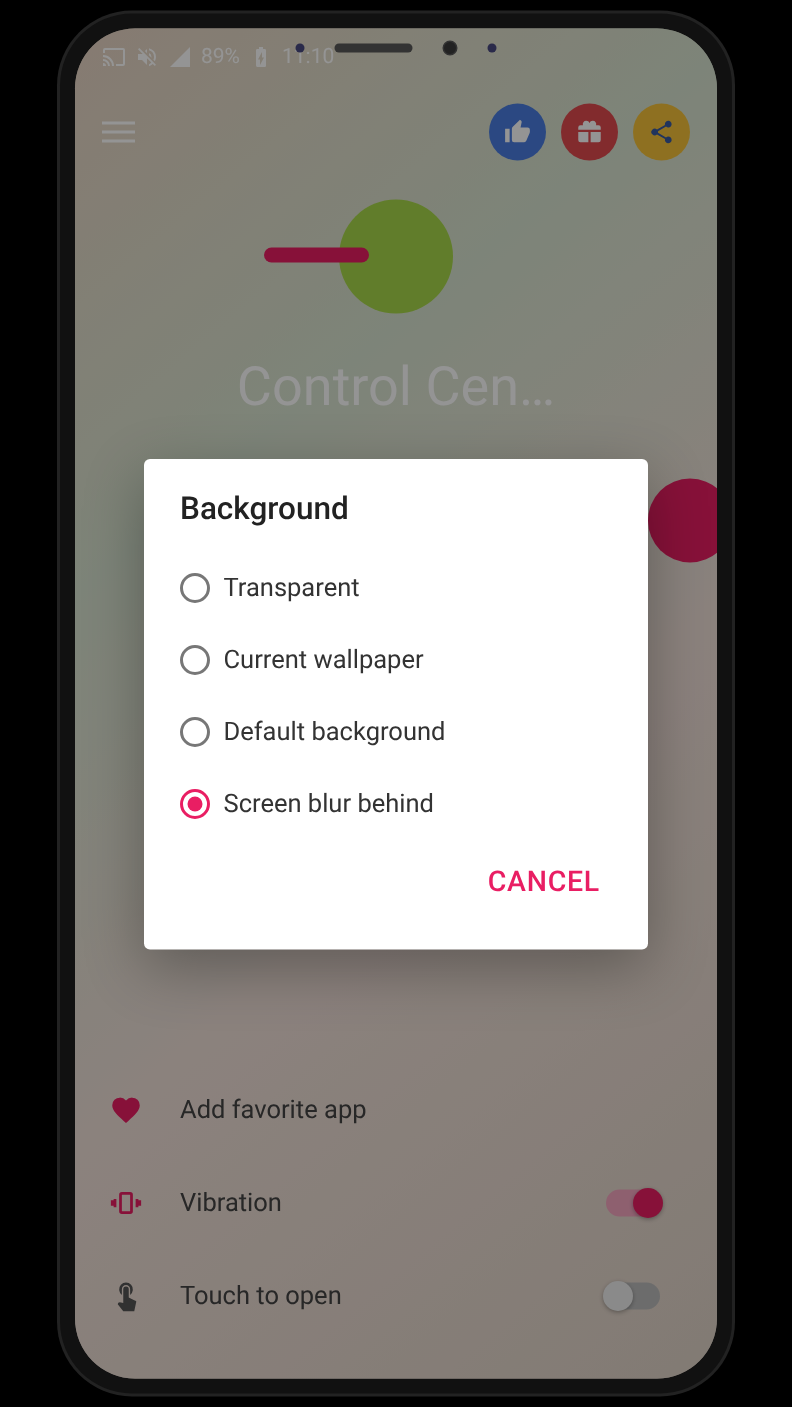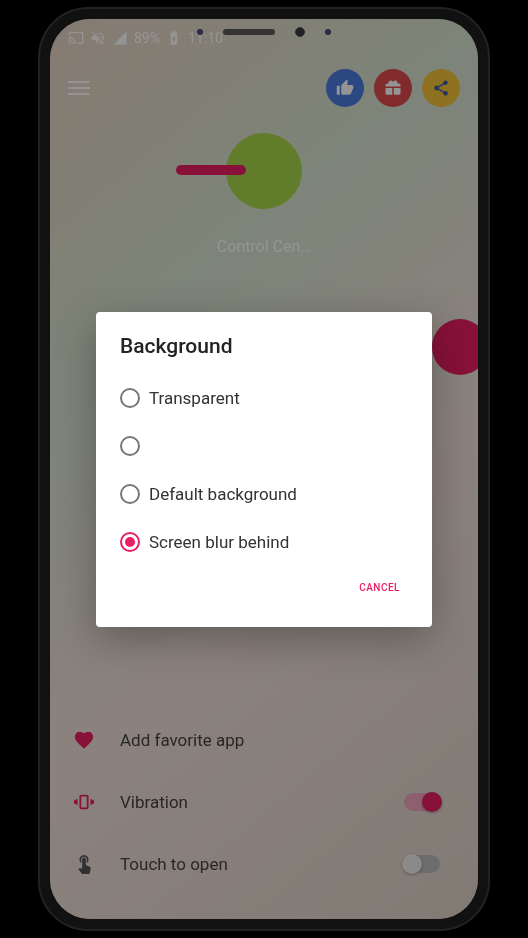--- a/index.html
+++ b/index.html
@@ -73,21 +73,21 @@
   .c-yellow { background: #f5c23a; }
   .hero {
     display: flex; flex-direction: column; align-items: center;
     padding: 18px 0 0;
   }
   .hero-dot { width: 76px; height: 76px; border-radius: 50%; background: #a8d84a; position: relative; }
   .hero-slider {
     position: absolute; left: -50px; top: 32px;
     width: 70px; height: 10px; border-radius: 5px; background: #e91e63;
   }
-  .hero-title { font-size: 16px; color: #fff; margin-top: 28px; }
+  .hero-title { font-size: 36px; color: #fff; margin-top: 28px; }
   .scrim {
     position: absolute; inset: 0;
     background: rgba(0,0,0,0.42);
     display: flex; align-items: center; justify-content: center;
     z-index: 5;
   }
   .dialog {
     width: 336px;
     background: #fff;
     border-radius: 4px;
@@ -100,21 +100,21 @@
     padding: 14px 0;
   }
   .radio {
     width: 20px; height: 20px; border: 2px solid #777; border-radius: 50%;
     display: flex; align-items: center; justify-content: center; flex-shrink: 0;
   }
   .radio.sel { border-color: #e91e63; }
   .radio.sel::after { content: ""; width: 10px; height: 10px; background: #e91e63; border-radius: 50%; }
   .radio-label { font-size: 17px; color: #333; }
   .dialog-actions { display: flex; justify-content: flex-end; padding: 8px 0 6px; }
-  .cancel-btn { font-size: 10px; font-weight: 500; color: #e91e63; letter-spacing: 0.5px; padding: 8px; }
+  .cancel-btn { font-size: 19px; font-weight: 500; color: #e91e63; letter-spacing: 0.5px; padding: 8px; }
   .list {
     position: absolute; bottom: 0; left: 0; right: 16px;
     padding: 0 22px 24px;
   }
   .list-row {
     display: flex; align-items: center; gap: 24px;
     height: 62px;
   }
   .list-icon { width: 24px; display: flex; justify-content: center; }
   .list-label { flex: 1; font-size: 17px; color: #444; }
@@ -229,20 +229,21 @@
 
     <div class="scrim">
       <div class="dialog">
         <div class="dialog-title">Background</div>
         <div class="radio-row">
           <div class="radio"></div>
           <div class="radio-label">Transparent</div>
         </div>
         <div class="radio-row">
           <div class="radio"></div>
+          <div class="radio-label">Current wallpaper</div>
         </div>
         <div class="radio-row">
           <div class="radio"></div>
           <div class="radio-label">Default background</div>
         </div>
         <div class="radio-row">
           <div class="radio sel"></div>
           <div class="radio-label">Screen blur behind</div>
         </div>
         <div class="dialog-actions">

